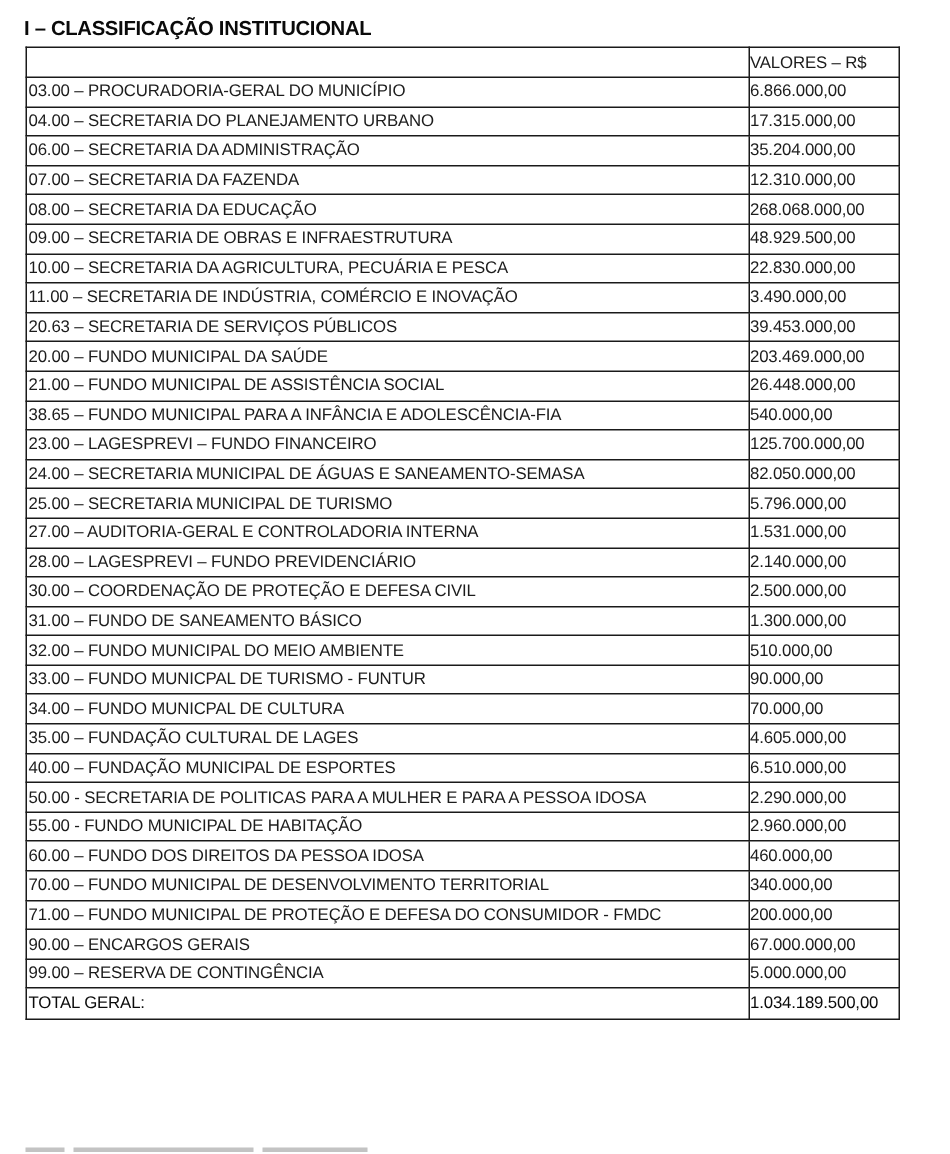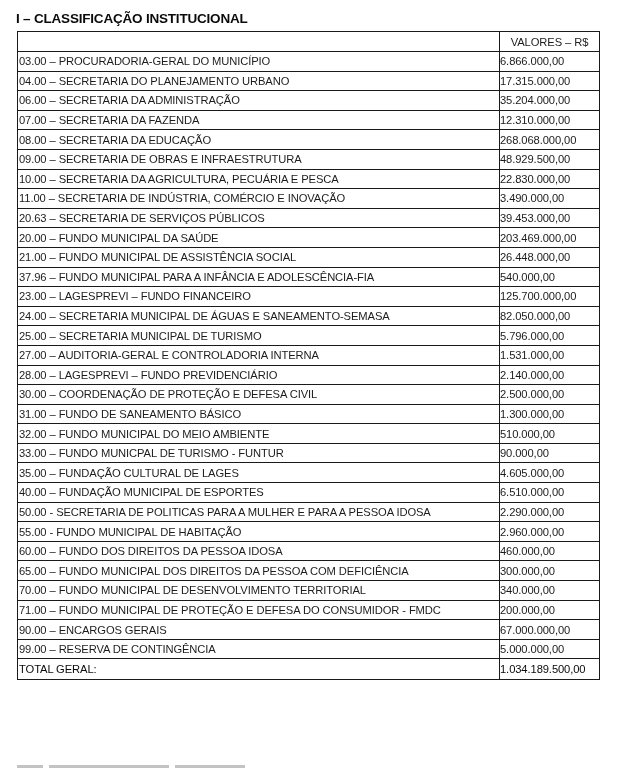--- a/index.html
+++ b/index.html
@@ -9,21 +9,21 @@
            letter-spacing: -0.2px; color: #0a0a0a; }
   table.budget { position: absolute; left: 17px; top: 31px; width: 582px;
                  border-collapse: collapse; table-layout: fixed; }
   table.budget td { border: 1.3px solid #1a1a1a; height: 18.6px; padding: 0 0 0 1px;
                     font-size: 11.2px; line-height: 18px; white-space: nowrap; overflow: hidden;
                     color: #1c1c1c; letter-spacing: -0.1px; }
   table.budget col.c1 { width: 482px; }
   table.budget col.c2 { width: 100px; }
   table.budget td.val { padding-left: 0; }
   table.budget tr.total td { font-weight: normal; height: 20px; color: #0a0a0a; }
-  table.budget tr.head td { height: 19px; text-align: center; }
+  table.budget tr.head td { height: 19px; }
   .faded-heading { position: absolute; left: 17px; top: 761px; height: 8px; width: 230px;
                    display: flex; gap: 6px; opacity: 0.35; }
   .faded-heading span { display: block; height: 3px; margin-top: 4px; background: #555; }
 </style>
 </head>
 <body>
 
 <div class="title">I – CLASSIFICAÇÃO INSTITUCIONAL</div>
 
 <table class="budget">
@@ -74,21 +74,21 @@
       </tr>
       <tr>
         <td>20.00 – FUNDO MUNICIPAL DA SAÚDE</td>
         <td class="val">203.469.000,00</td>
       </tr>
       <tr>
         <td>21.00 – FUNDO MUNICIPAL DE ASSISTÊNCIA SOCIAL</td>
         <td class="val">26.448.000,00</td>
       </tr>
       <tr>
-        <td>37.96 – FUNDO MUNICIPAL PARA A INFÂNCIA E ADOLESCÊNCIA-FIA</td>
+        <td>38.65 – FUNDO MUNICIPAL PARA A INFÂNCIA E ADOLESCÊNCIA-FIA</td>
         <td class="val">540.000,00</td>
       </tr>
       <tr>
         <td>23.00 – LAGESPREVI – FUNDO FINANCEIRO</td>
         <td class="val">125.700.000,00</td>
       </tr>
       <tr>
         <td>24.00 – SECRETARIA MUNICIPAL DE ÁGUAS E SANEAMENTO-SEMASA</td>
         <td class="val">82.050.000,00</td>
       </tr>
@@ -114,42 +114,42 @@
       </tr>
       <tr>
         <td>32.00 – FUNDO MUNICIPAL DO MEIO AMBIENTE</td>
         <td class="val">510.000,00</td>
       </tr>
       <tr>
         <td>33.00 – FUNDO MUNICPAL DE TURISMO - FUNTUR</td>
         <td class="val">90.000,00</td>
       </tr>
       <tr>
+        <td>34.00 – FUNDO MUNICPAL DE CULTURA</td>
+        <td class="val">70.000,00</td>
+      </tr>
+      <tr>
         <td>35.00 – FUNDAÇÃO CULTURAL DE LAGES</td>
         <td class="val">4.605.000,00</td>
       </tr>
       <tr>
         <td>40.00 – FUNDAÇÃO MUNICIPAL DE ESPORTES</td>
         <td class="val">6.510.000,00</td>
       </tr>
       <tr>
         <td>50.00 - SECRETARIA DE POLITICAS PARA A MULHER E PARA A PESSOA IDOSA</td>
         <td class="val">2.290.000,00</td>
       </tr>
       <tr>
         <td>55.00 - FUNDO MUNICIPAL DE HABITAÇÃO</td>
         <td class="val">2.960.000,00</td>
       </tr>
       <tr>
         <td>60.00 – FUNDO DOS DIREITOS DA PESSOA IDOSA</td>
         <td class="val">460.000,00</td>
-      </tr>
-      <tr>
-        <td>65.00 – FUNDO MUNICIPAL DOS DIREITOS DA PESSOA COM DEFICIÊNCIA</td>
-        <td class="val">300.000,00</td>
       </tr>
       <tr>
         <td>70.00 – FUNDO MUNICIPAL DE DESENVOLVIMENTO TERRITORIAL</td>
         <td class="val">340.000,00</td>
       </tr>
       <tr>
         <td>71.00 – FUNDO MUNICIPAL DE PROTEÇÃO E DEFESA DO CONSUMIDOR - FMDC</td>
         <td class="val">200.000,00</td>
       </tr>
       <tr>

